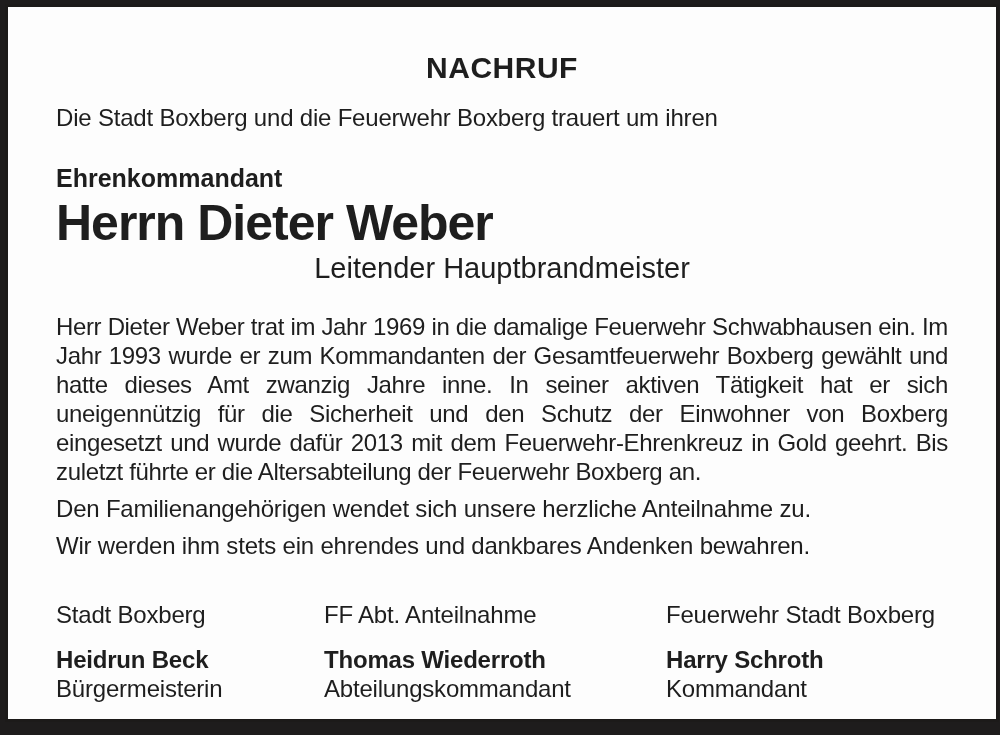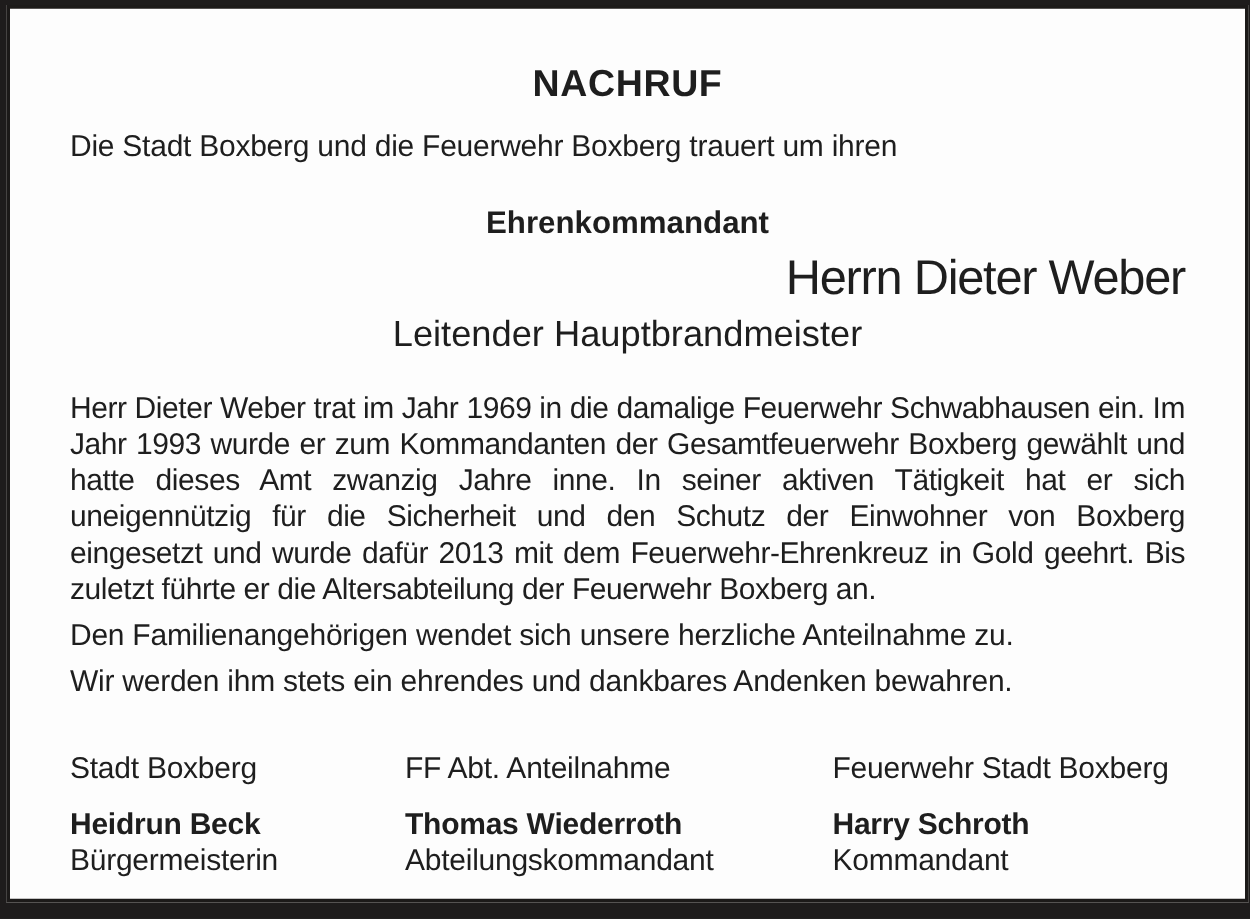--- a/index.html
+++ b/index.html
@@ -33,30 +33,29 @@
     letter-spacing: 0.5px;
   }
   .intro {
     margin-top: 20px;
     font-size: 24px;
     line-height: 29px;
     letter-spacing: -0.2px;
   }
   .honorific {
     margin-top: 32px;
-    text-align: center;
     font-size: 25px;
     font-weight: bold;
     line-height: 29px;
   }
   .deceased-name {
     margin-top: 6px;
-    text-align: right;
-    font-size: 39px;
-    font-weight: normal;
+    text-align: left;
+    font-size: 50px;
+    font-weight: bold;
     line-height: 48px;
     letter-spacing: -1px;
   }
   .deceased-rank {
     margin-top: 7px;
     text-align: center;
     font-size: 29px;
     line-height: 29px;
   }
   .body-text {

